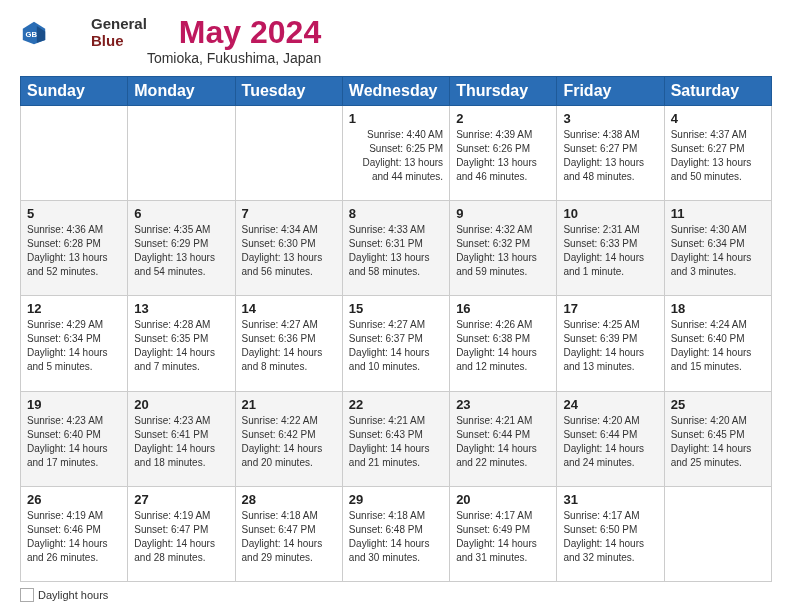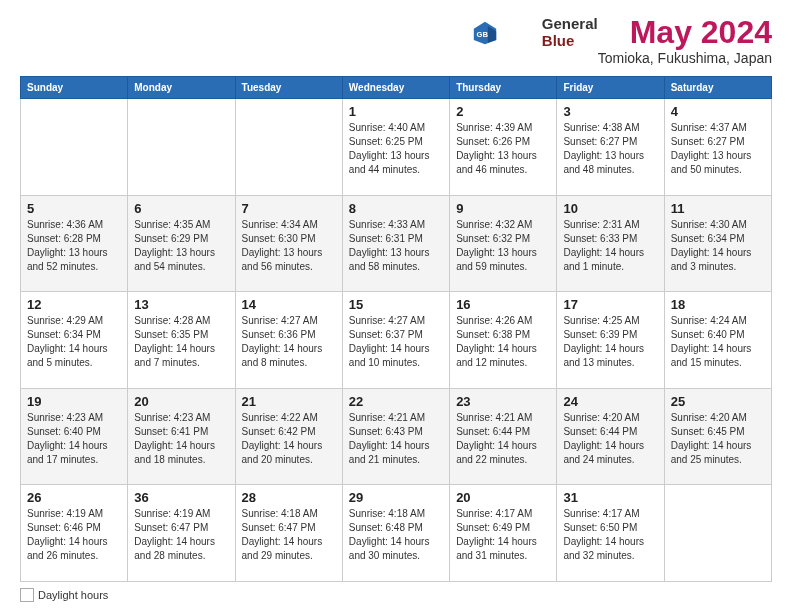--- a/index.html
+++ b/index.html
@@ -12,21 +12,21 @@
     }
     .page {
       width: 792px;
       height: 612px;
       padding: 16px 20px 10px 20px;
       display: flex;
       flex-direction: column;
     }
     .header {
       display: flex;
-      justify-content: flex-end;
+      justify-content: flex-start;
       align-items: flex-start;
       margin-bottom: 10px;
     }
     .logo {
       display: flex;
       align-items: center;
       gap: 4px;
     }
     .logo-icon {
       width: 28px;
@@ -51,21 +51,21 @@
       border: 1px solid #ccc;
       border-collapse: collapse;
       width: 100%;
       table-layout: fixed;
     }
     .calendar th {
       background: #2a6db5;
       color: #fff;
       text-align: left;
       padding: 5px 6px;
-      font-size: 10px;
+      font-size: 16px;
       border: 1px solid #1e5a99;
       font-weight: bold;
     }
     .calendar td {
       vertical-align: top;
       padding: 5px 6px;
       border: 1px solid #ccc;
       font-size: 10.5px;
       color: #333;
       background: #fff;
@@ -146,21 +146,21 @@
           <th>Saturday</th>
         </tr>
     </thead>
     <tbody id="calendar-body">
     <tr>
           <td class="empty-cell"></td>
           <td class="empty-cell"></td>
           <td class="empty-cell"></td>
           <td>
             <span class="day-num">1</span>
-            <div class="day-info" style="white-space: pre-line;">Sunrise: 4:40 AM
+            <div class="day-info" style="white-space: pre-line; text-align: right;">Sunrise: 4:40 AM
 Sunset: 6:25 PM
 Daylight: 13 hours
 and 44 minutes.</div>
           </td>
           <td>
             <span class="day-num">2</span>
             <div class="day-info" style="white-space: pre-line;">Sunrise: 4:39 AM
 Sunset: 6:26 PM
 Daylight: 13 hours
 and 46 minutes.</div>
@@ -335,21 +335,21 @@
         </tr>
         <tr>
           <td>
             <span class="day-num">26</span>
             <div class="day-info" style="white-space: pre-line;">Sunrise: 4:19 AM
 Sunset: 6:46 PM
 Daylight: 14 hours
 and 26 minutes.</div>
           </td>
           <td>
-            <span class="day-num">36</span>
+            <span class="day-num">27</span>
             <div class="day-info" style="white-space: pre-line;">Sunrise: 4:19 AM
 Sunset: 6:47 PM
 Daylight: 14 hours
 and 28 minutes.</div>
           </td>
           <td>
             <span class="day-num">28</span>
             <div class="day-info" style="white-space: pre-line;">Sunrise: 4:18 AM
 Sunset: 6:47 PM
 Daylight: 14 hours

